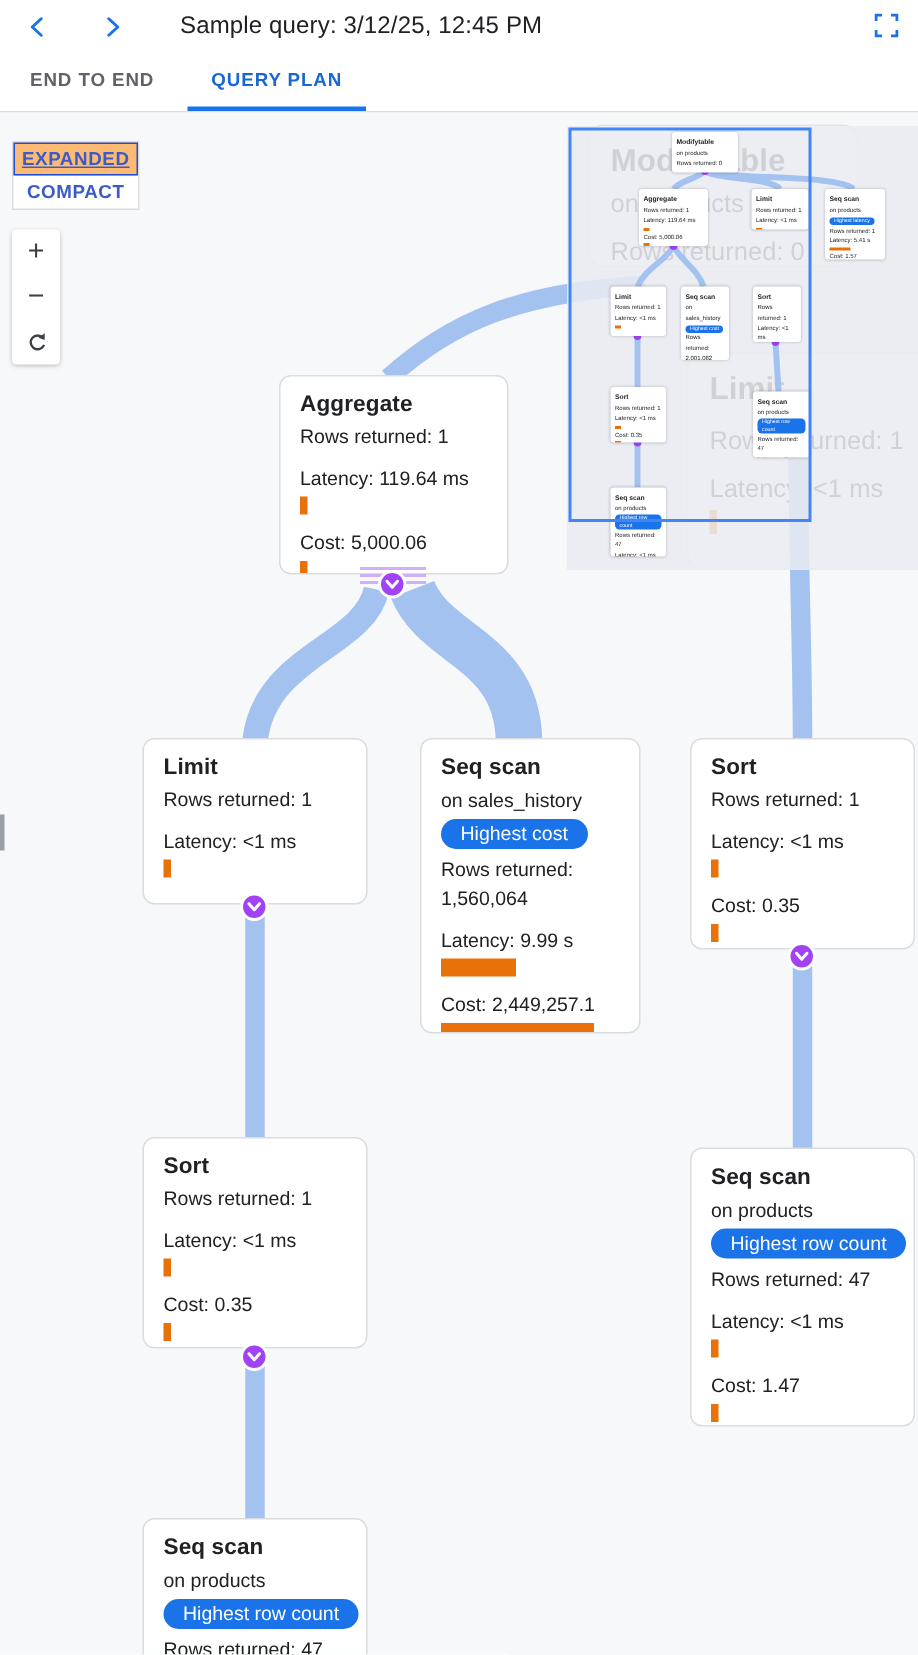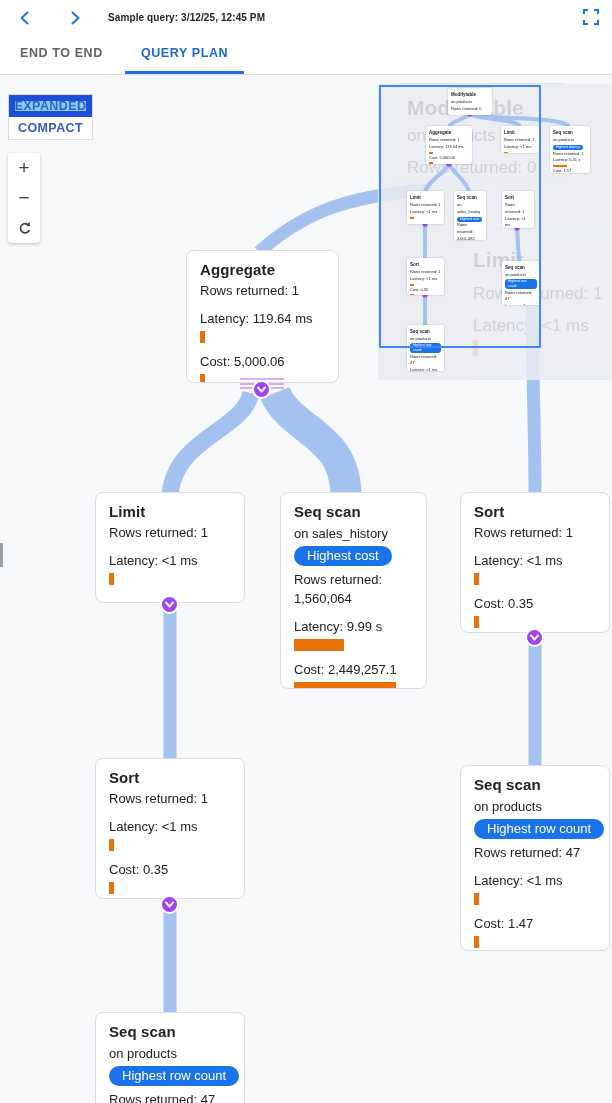--- a/index.html
+++ b/index.html
@@ -4,21 +4,21 @@
 <style>
   * { margin:0; padding:0; box-sizing:border-box; }
   html,body { width:612px; height:1103px; overflow:hidden; background:#fff;
     font-family:"Liberation Sans", sans-serif; color:#202124; }
 
   
   .header { height:35px; display:flex; align-items:center; background:#fff; position:relative; }
   .nav-btn { width:30px; height:28px; display:flex; align-items:center; justify-content:center; cursor:pointer; }
   .nav-btn:first-child { margin-left:10px; }
   .nav-btn + .nav-btn { margin-left:20px; }
-  .hdr-title { font-size:10px; margin-left:18px; letter-spacing:.1px;font-weight:bold; }
+  .hdr-title { font-size:16px; margin-left:30px; letter-spacing:.1px; }
   .fs-btn { position:absolute; right:10px; top:6px; width:22px; height:22px; display:flex; align-items:center; justify-content:center; cursor:pointer; }
 
   
   .tabbar { height:40px; border-bottom:1px solid #dadce0; display:flex; align-items:stretch; padding-left:4px; background:#fff; }
   .tab { display:flex; align-items:center; padding:0 16px; font-size:12.5px; font-weight:bold;
     letter-spacing:.6px; color:#5f6368; cursor:pointer; border-bottom:3px solid transparent; }
   .tab.active { color:#1967d2; border-bottom-color:#1a73e8; }
   .tab + .tab { margin-left:6px; }
 
   
@@ -51,21 +51,21 @@
   .edge-badge { position:absolute; width:19px; height:19px; border-radius:50%; background:#a142f4;
     border:2px solid #fff; display:flex; align-items:center; justify-content:center; cursor:pointer; z-index:6; }
   .stripes { position:absolute; width:44px; height:12px; z-index:5;
     background:repeating-linear-gradient(to bottom,#d0b0f5 0 2px, rgba(255,255,255,0) 2px 4.6px); }
 
   
   .toggle-group { position:absolute; left:8px; top:19px; width:85px; border:1px solid #dadce0;
     background:#fff; z-index:20; }
   .toggle { height:22px; display:flex; align-items:center; justify-content:center; font-size:12.5px;
     font-weight:bold; letter-spacing:.4px; color:#3b5cc4; cursor:pointer; }
-  .toggle.selected { background:#7dd3fc; border:6px solid #1d4ed8; }
+  .toggle.selected { background:#fdba74; border:1px solid #1d4ed8;text-decoration:underline; }
   .zoom-card { position:absolute; left:8px; top:78px; width:32px; background:#fff; border-radius:3px;
     box-shadow:0 1px 3px rgba(60,64,67,.3); z-index:20; }
   .zoom-btn { height:30px; display:flex; align-items:center; justify-content:center; font-size:19px;
     color:#3c4043; cursor:pointer; }
 
   
   .scroll-thumb { position:absolute; left:0; top:468px; width:3px; height:24px; background:#9aa0a6; z-index:30; }
 
   
   .minimap { position:absolute; left:378px; top:9px; width:234px; height:296px;

